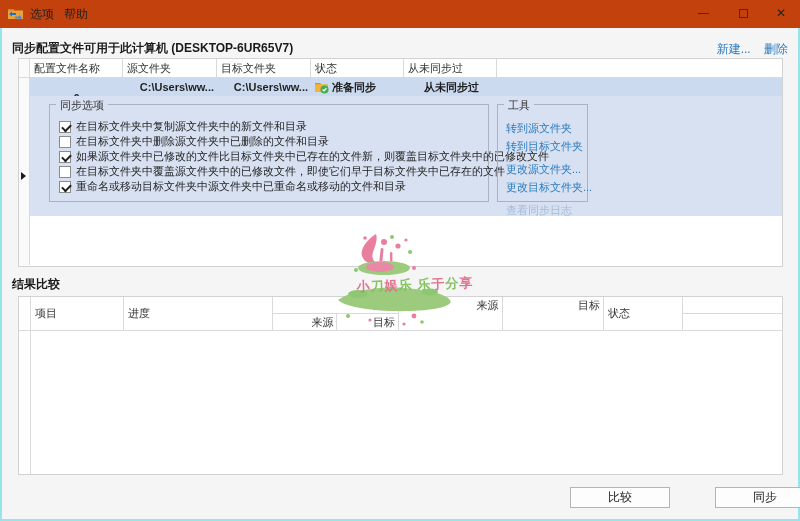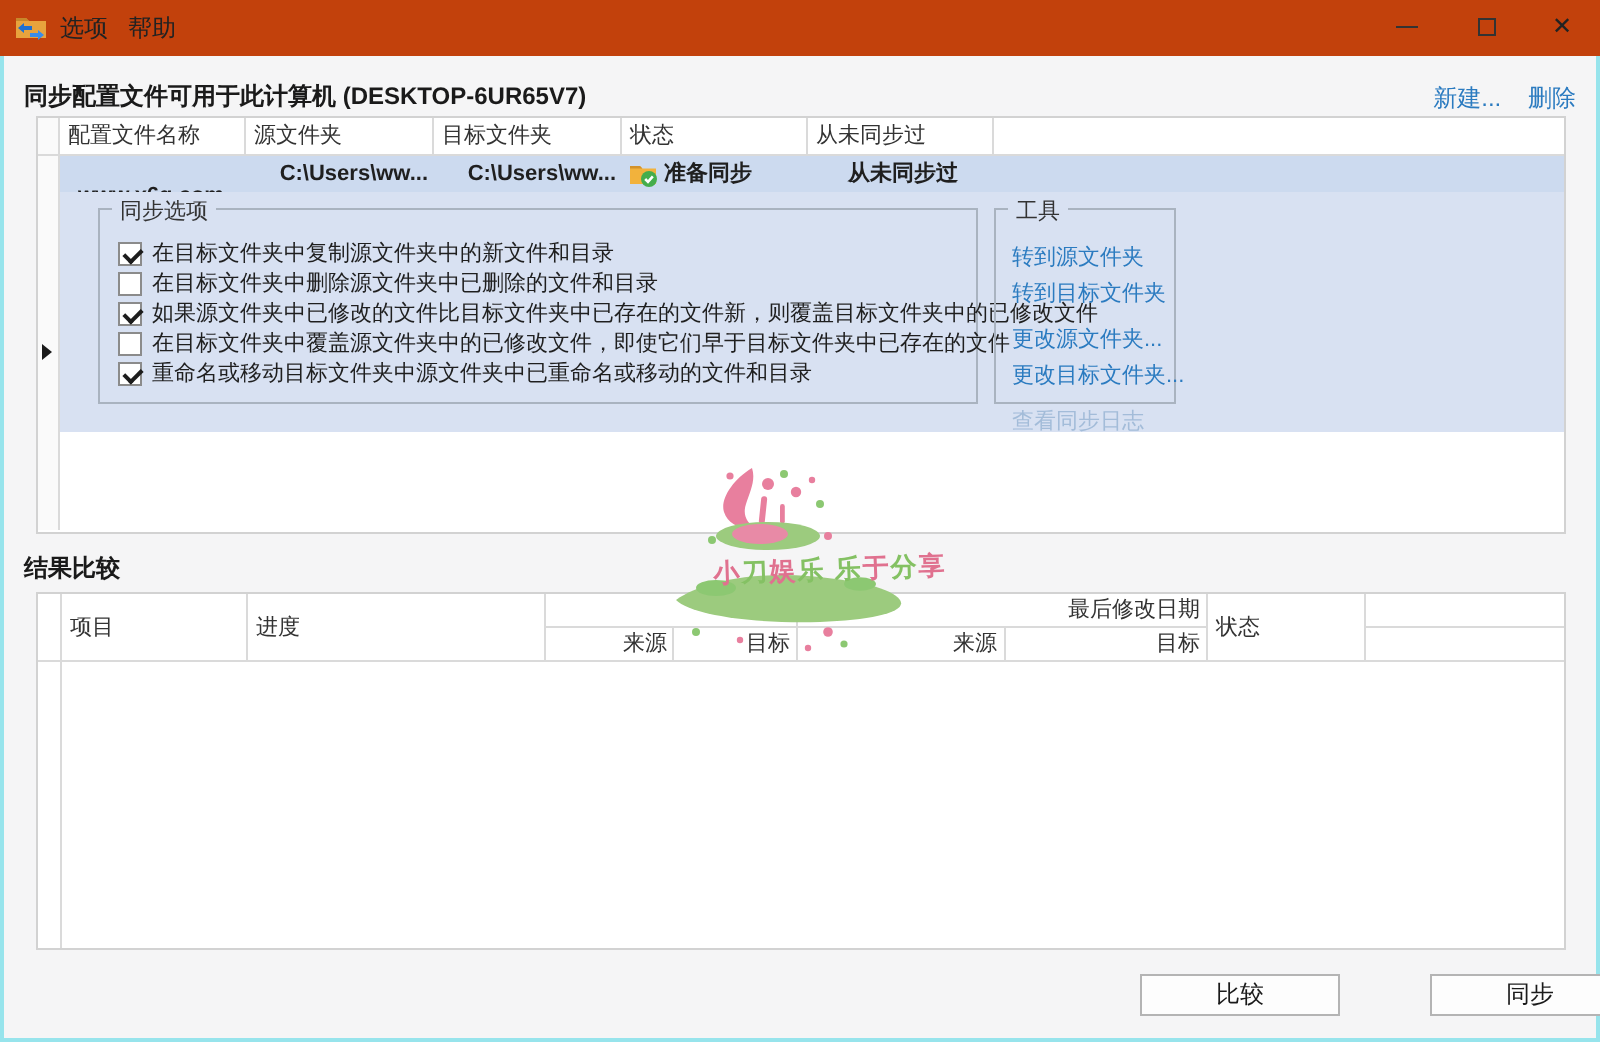--- a/index.html
+++ b/index.html
@@ -213,21 +213,20 @@
       <div class="hc r1 hc-full">项目</div>
       <div class="hc r2 hc-full">进度</div>
       <div class="hc g-size hc-group">
         <div class="g-top">大小</div>
         <div class="g-bottom">
           <div class="g-cell g-c1">来源</div>
           <div class="g-cell g-c2">目标</div>
         </div>
       </div>
       <div class="hc g-date hc-group">
-        <div class="g-top">最后修改日期</div>
         <div class="g-bottom">
           <div class="g-cell g-c1">来源</div>
           <div class="g-cell g-c2">目标</div>
         </div>
       </div>
       <div class="hc r-status hc-full">状态</div>
       <div class="hc r-empty">
         <div class="g-top"></div>
       </div>
     </div>

